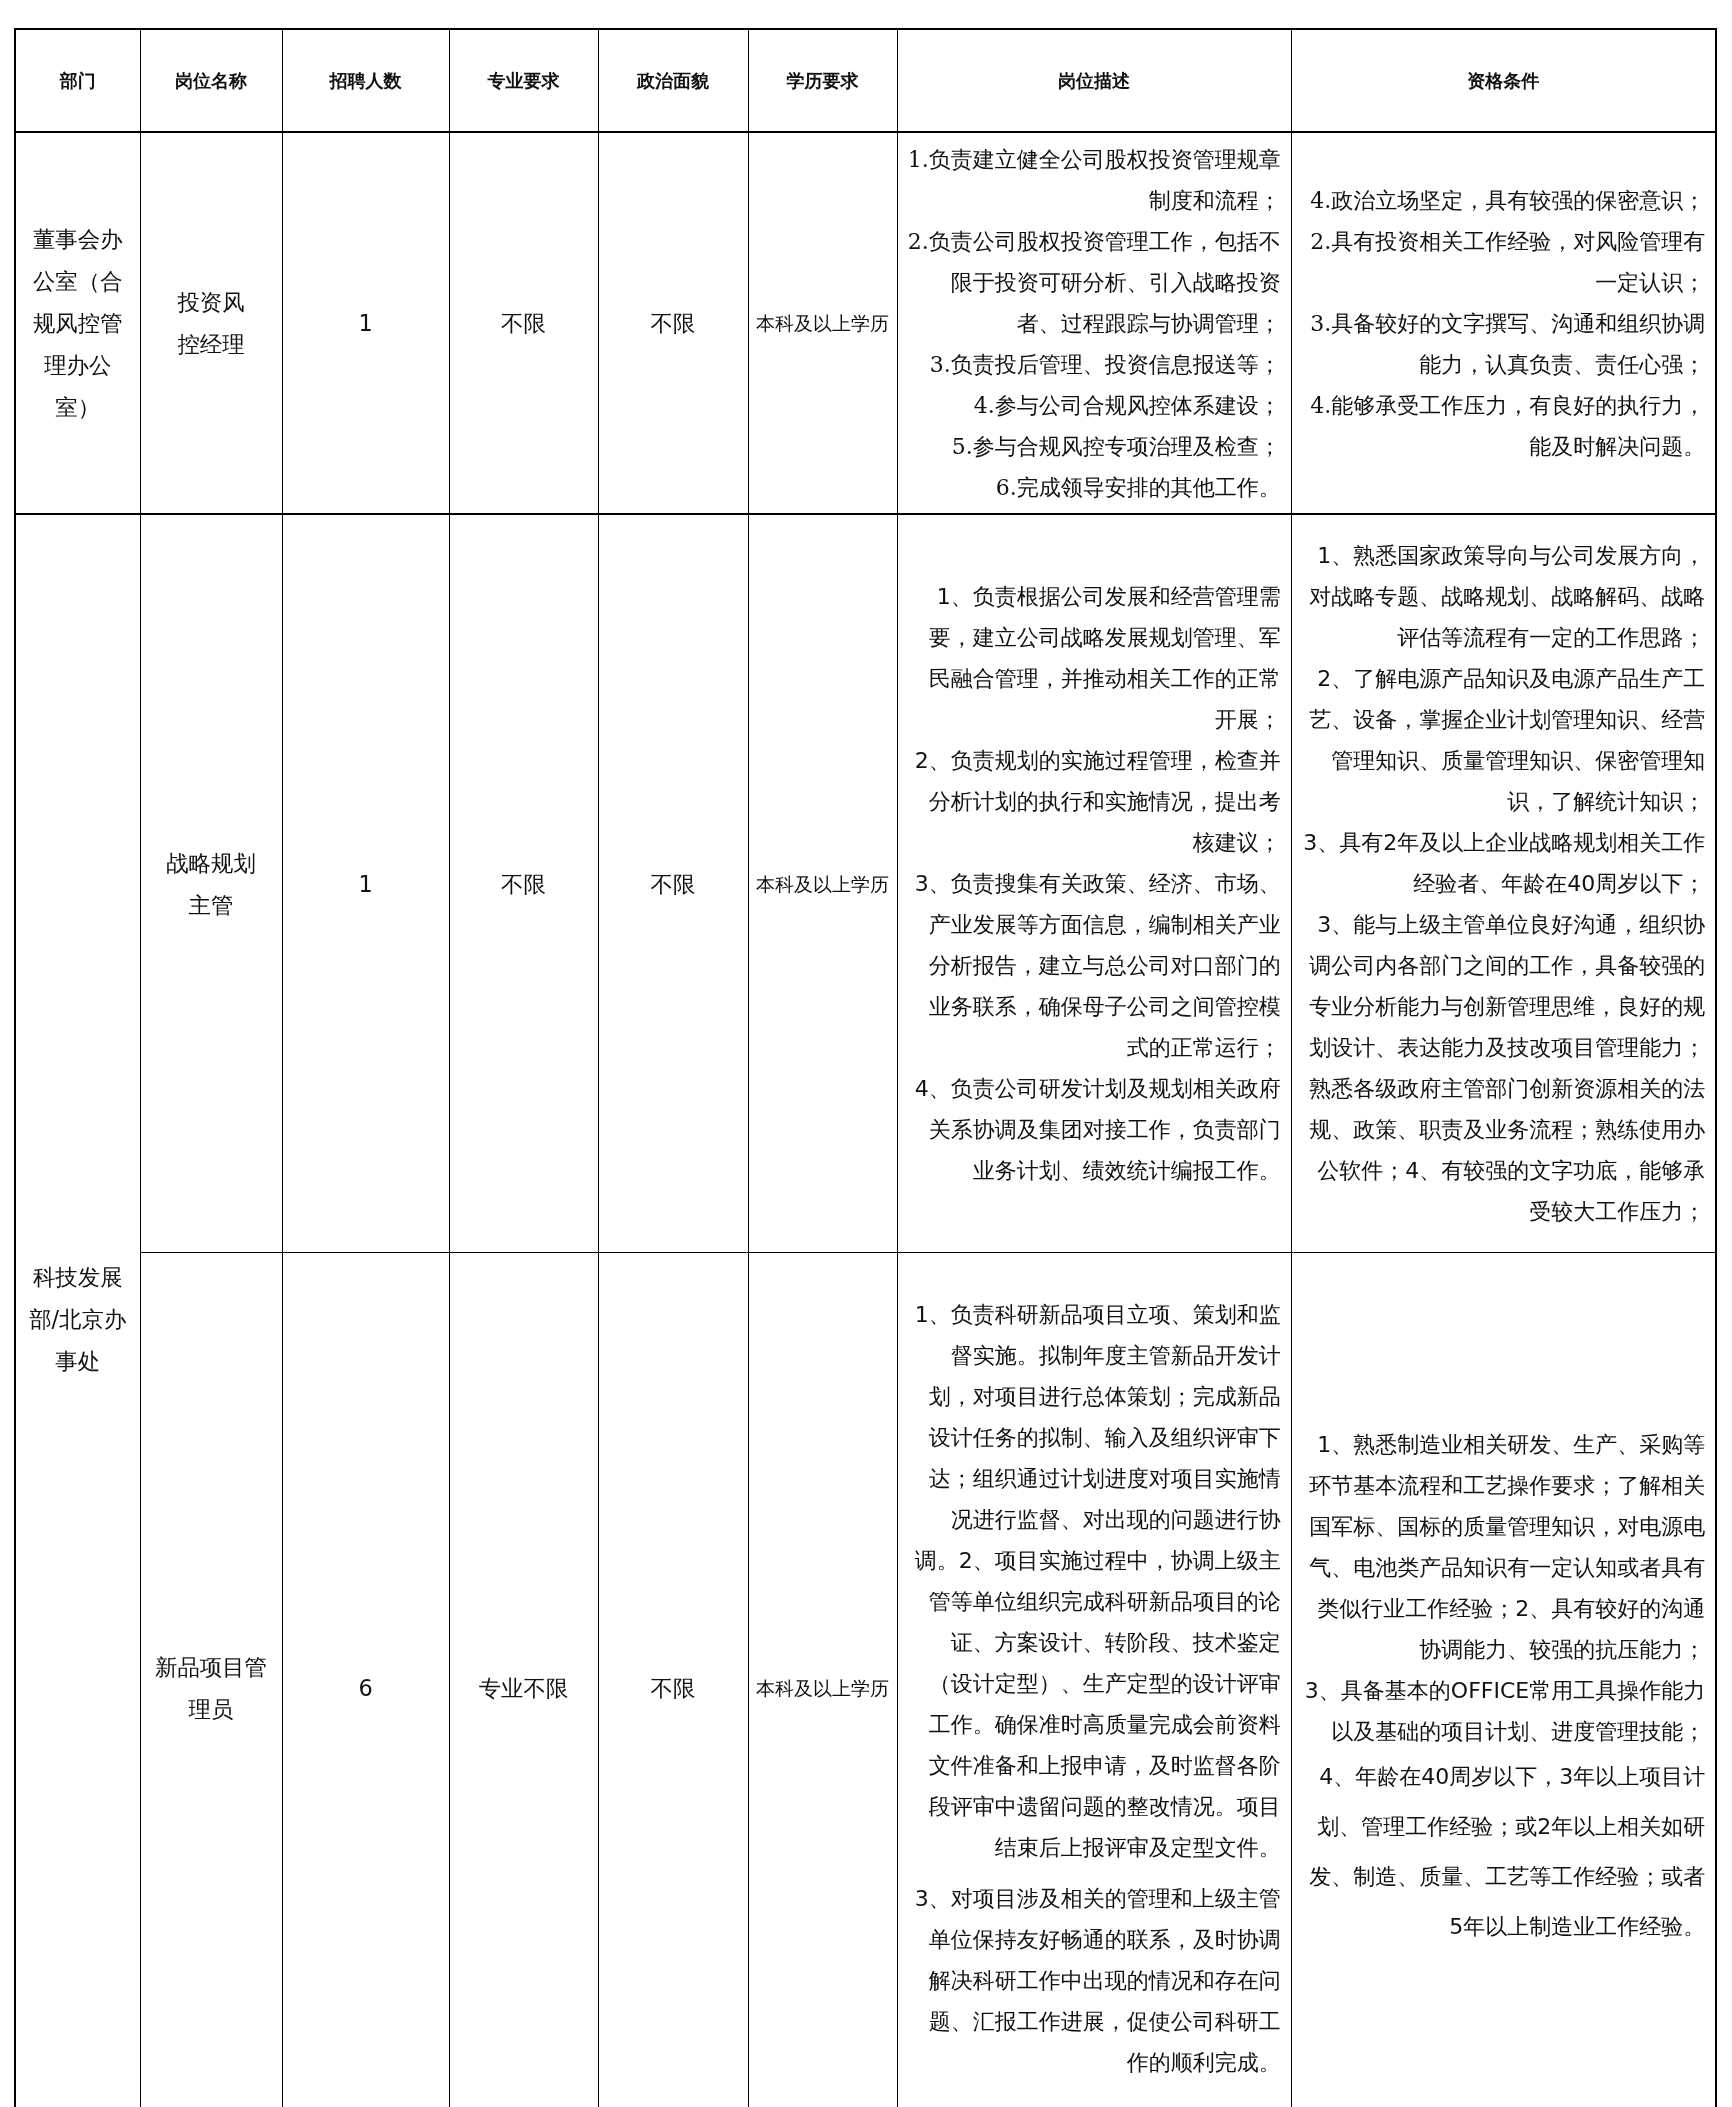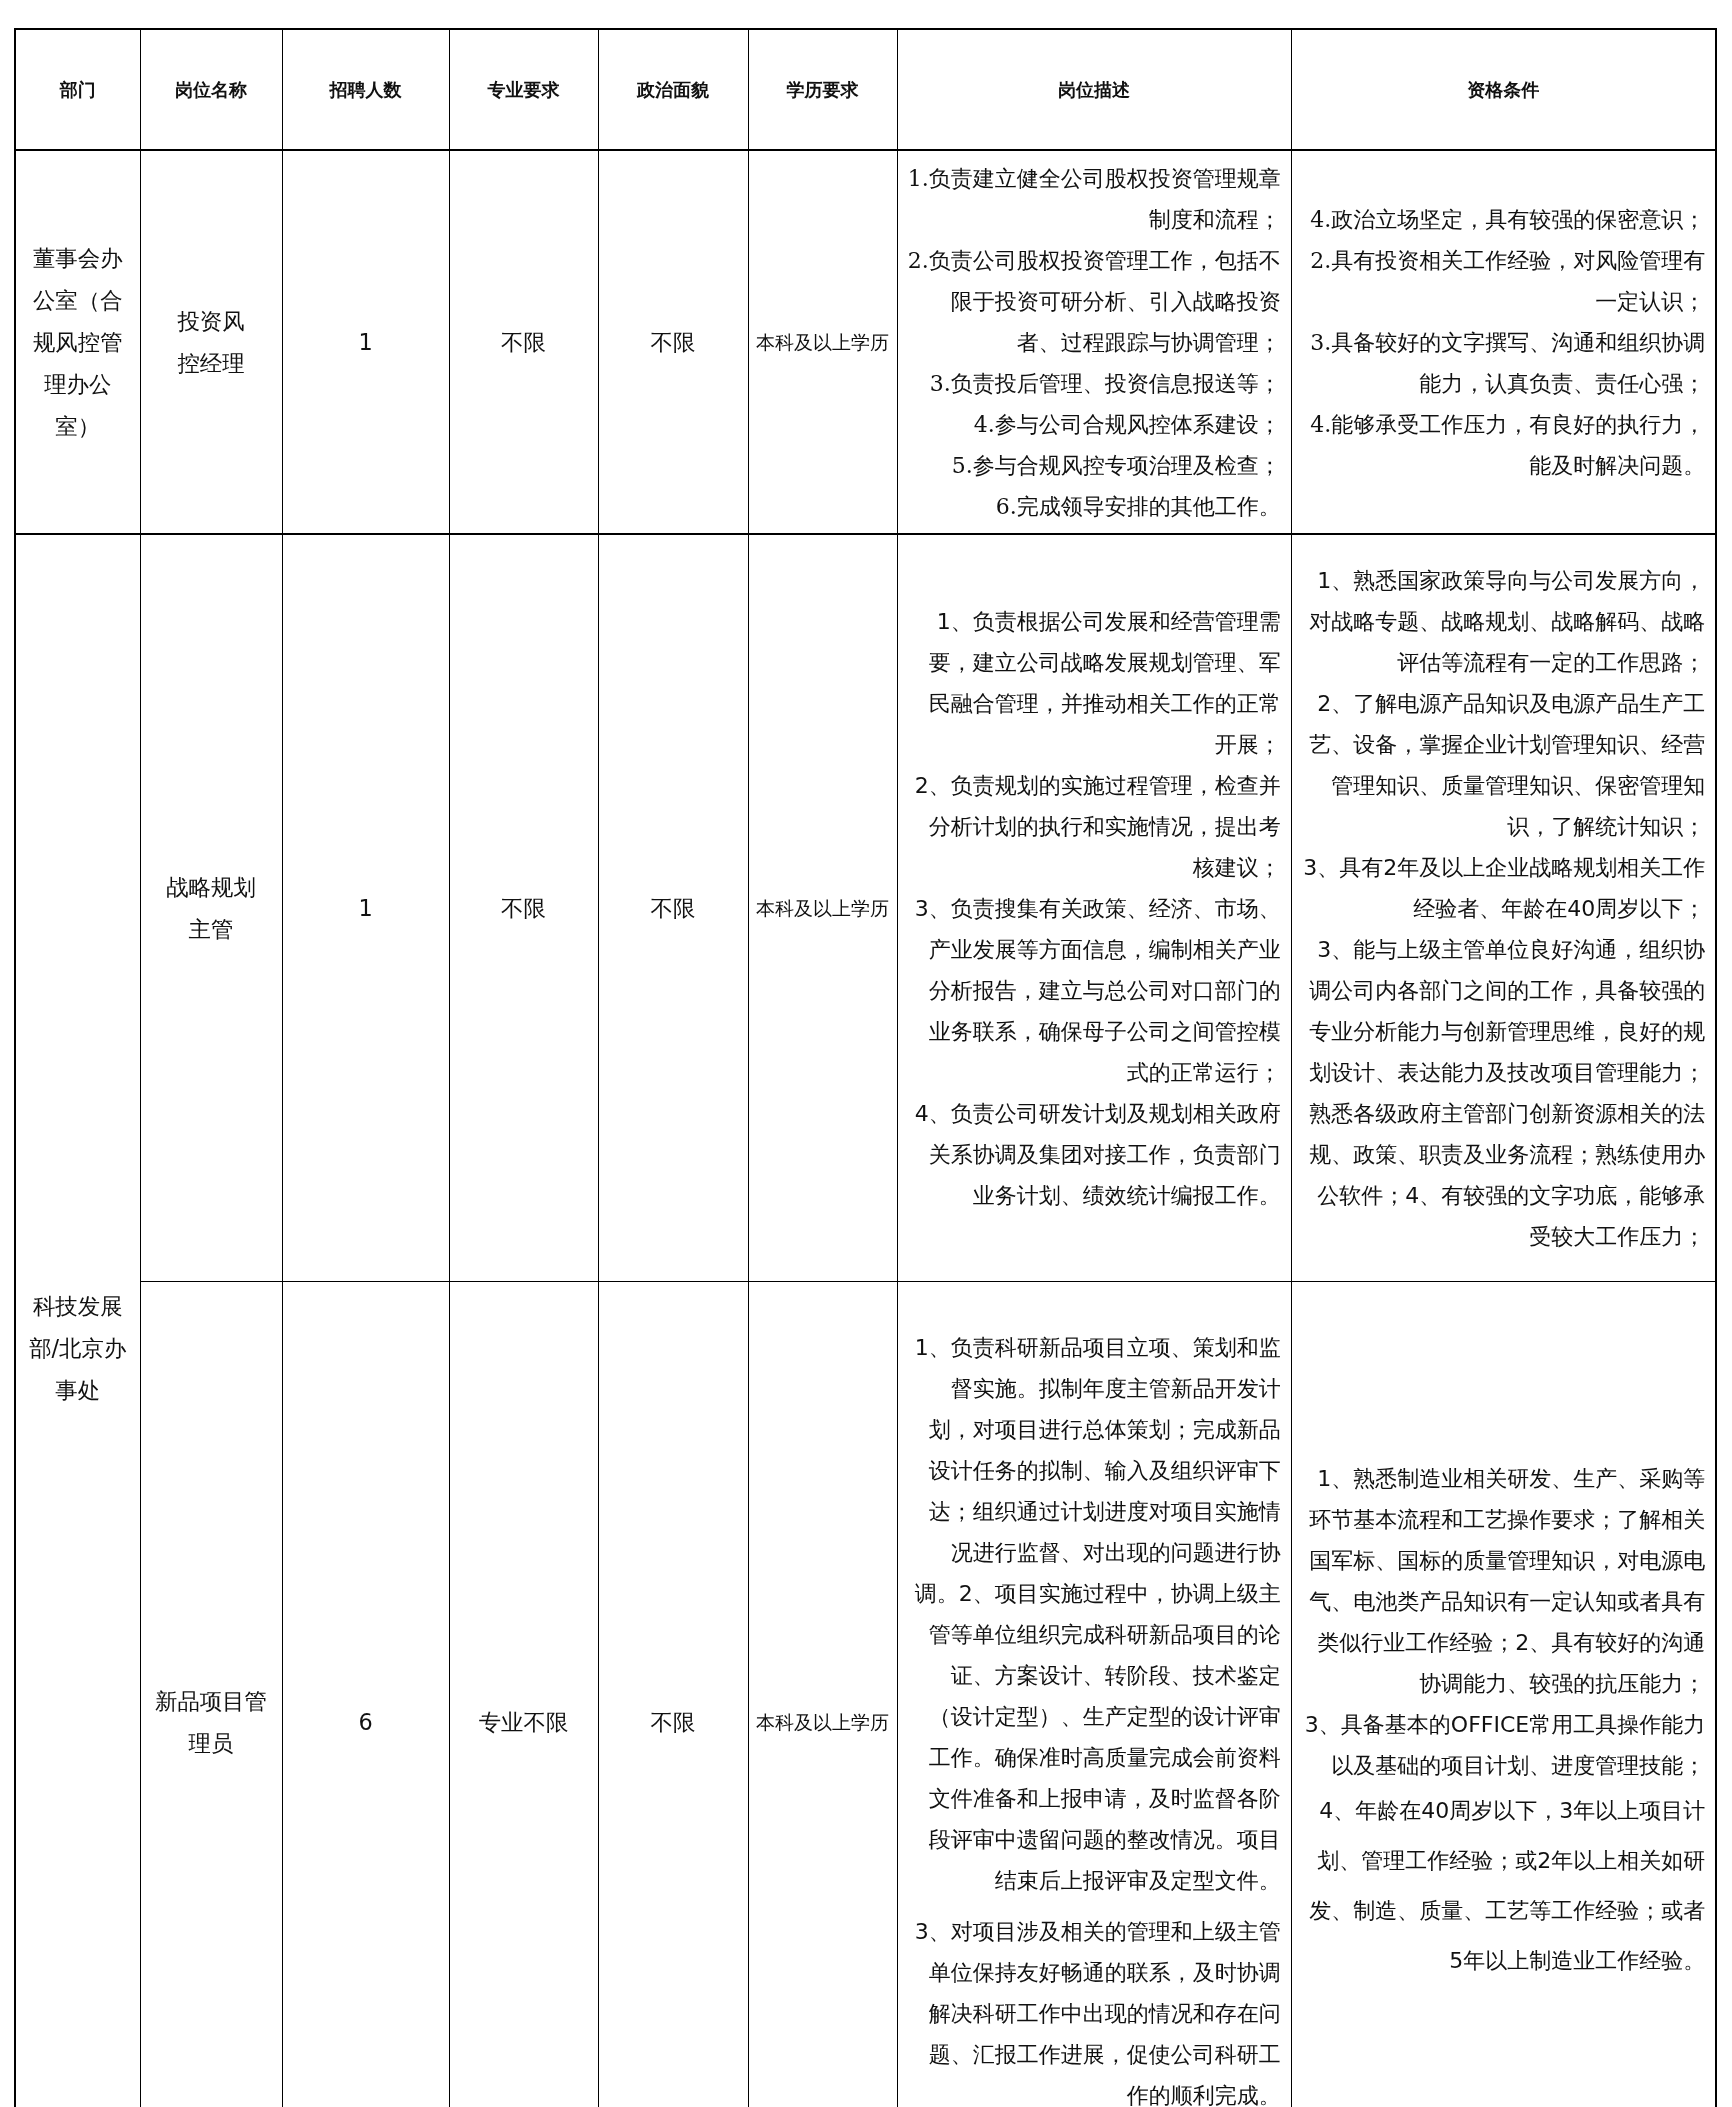--- a/index.html
+++ b/index.html
@@ -3,21 +3,21 @@
 <meta charset="utf-8">
 <style>
   html, body { margin: 0; padding: 0; background: #ffffff; }
   body { width: 1732px; height: 2108px; position: relative; font-family: "DejaVu Sans", "Liberation Sans", sans-serif; color: #111; }
   table.jobs {
     position: absolute; left: 14px; top: 28px;
     width: 1702px; border-collapse: collapse; table-layout: fixed;
     border: 2.8px solid #000;
   }
   table.jobs td, table.jobs th {
-    border: 1.4px solid #000; padding: 10px; vertical-align: middle;
+    border: 1.4px solid #000; padding: 1px; vertical-align: middle;
   }
   table.jobs thead th {
     height: 99px; border-bottom: 2.8px solid #000;
     font-family: "DejaVu Sans", sans-serif; font-weight: bold; font-size: 18px; text-align: center;
   }
   .cell-center { text-align: center; font-size: 22.4px; line-height: 42px; margin-top: 36px; }
   .dept { padding: 0 11.2px !important; }
   .edu { font-size: 19px; line-height: 42px; padding: 0 4px !important; }
   .desc, .qual { text-align: right; font-size: 22px; line-height: 41px; padding: 5.6px 9.8px 5.6px 9.8px !important; }
   .desc p, .qual p { margin: 0; }

